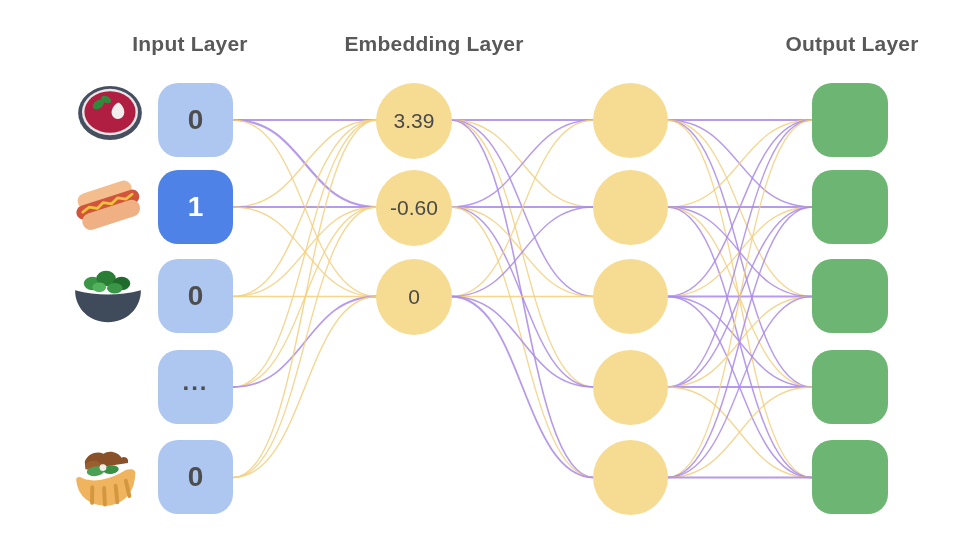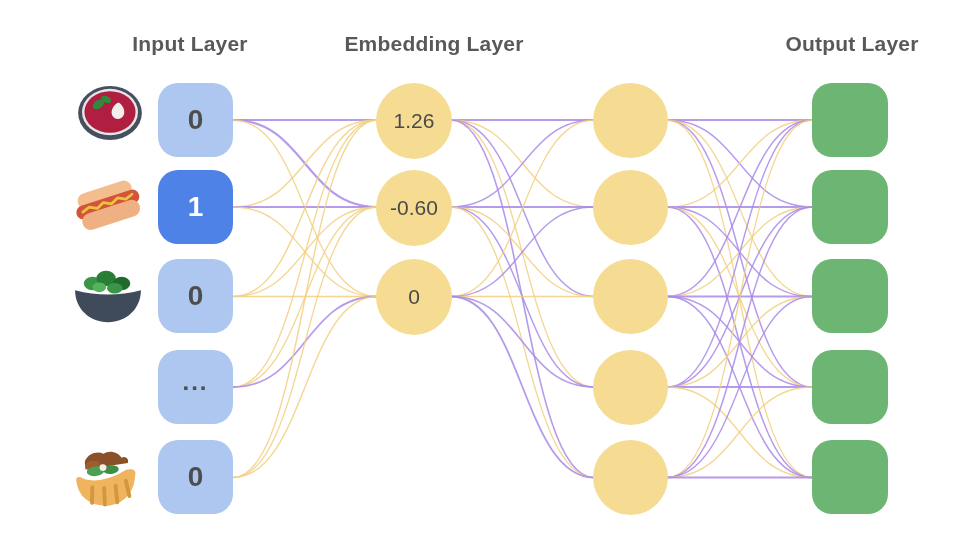--- a/index.html
+++ b/index.html
@@ -169,21 +169,21 @@
       <span>0</span>
     </div>
   <div class="node input-node ellipsis r4">
       <span>...</span>
     </div>
   <div class="node input-node r5">
       <span>0</span>
     </div>
 
   <div class="node embed-node r1">
-      <span>1.26</span>
+      <span>3.39</span>
     </div>
   <div class="node embed-node r2">
       <span>-0.60</span>
     </div>
   <div class="node embed-node r3">
       <span>0</span>
     </div>
 
   <div class="node hidden-node r1"></div>
   <div class="node hidden-node r2"></div>

